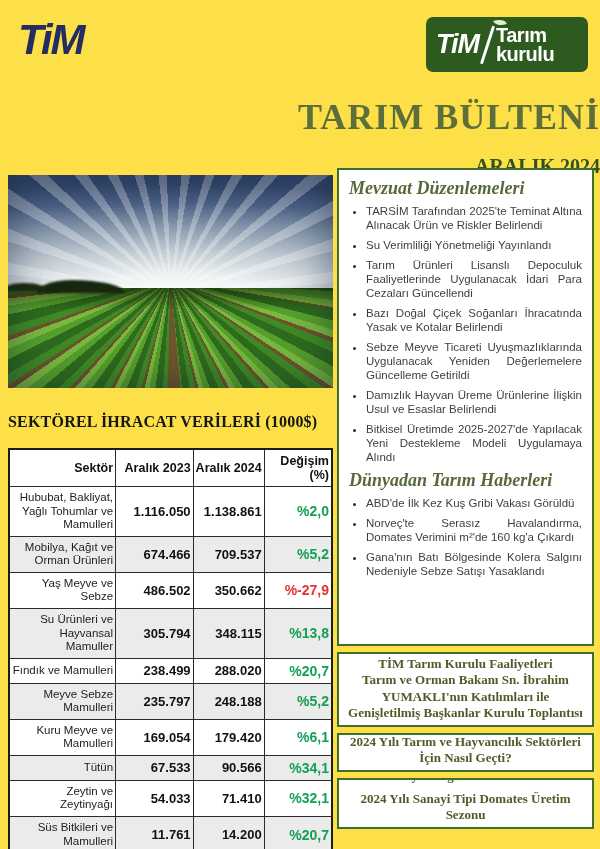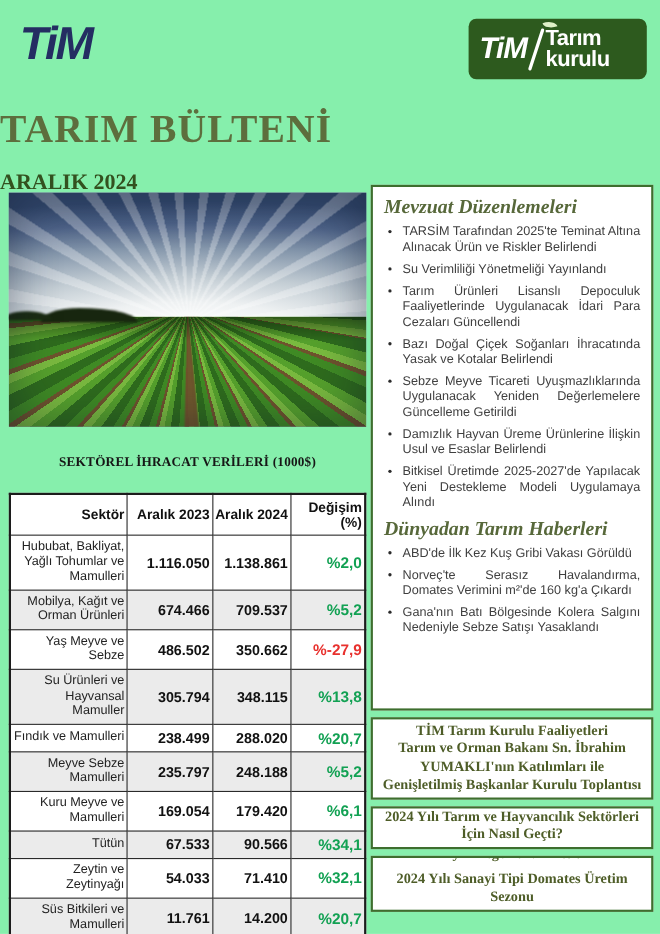--- a/index.html
+++ b/index.html
@@ -1,32 +1,32 @@
 <!DOCTYPE html>
 <html lang="tr"><head>
 <meta charset="utf-8">
 <style>
   * { margin:0; padding:0; box-sizing:border-box; }
   html,body { background:#ffffff; }
   body { font-family:"Liberation Sans", sans-serif; }
-  .page { position:relative; width:600px; height:849px; margin:0 auto; background:#86efac; overflow:hidden; }
+  .page { position:relative; width:600px; height:849px; margin:0 auto; background:#fde047; overflow:hidden; }
 
   
   .tim-logo { position:absolute; left:18px; top:16px; font-style:italic; font-weight:bold;
     font-size:42px; letter-spacing:-2px; color:#242d62; font-family:"Liberation Sans", sans-serif; }
   .kurul-logo { position:absolute; right:12px; top:17px; width:162px; height:55px;
     background:#2d5a1e; border-radius:7px; display:flex; align-items:center; padding:0 10px; gap:7px; }
   .kurul-logo .tim { color:#ffffff; font-style:italic; font-weight:bold; font-size:27px; letter-spacing:-1px; }
   .kurul-logo .slash { width:3px; height:40px; background:#ffffff; transform:rotate(18deg); border-radius:2px; }
   .kurul-logo .stack { color:#ffffff; font-weight:bold; font-size:20px; line-height:0.92; letter-spacing:-0.5px; position:relative; }
   .kurul-logo .leaf { position:absolute; top:-7px; left:-2px; width:12px; height:7px; background:#dff0c8;
     border-radius:0 100% 0 100%; transform:rotate(-18deg); }
 
   
-  .title-block { position:absolute; left:0; top:96px; width:100%; text-align:left; }
+  .title-block { position:absolute; left:0; top:96px; width:100%; text-align:right; }
   .main-title { font-family:"Liberation Serif", serif; font-weight:bold; font-size:36px;
     color:#5d6e3d; letter-spacing:1px; }
   .sub-title { font-family:"Liberation Serif", serif; font-weight:bold; font-size:20px;
     color:#33511f; margin-top:17px; }
 
   
   .photo { position:absolute; left:8px; top:175px; width:325px; height:213px; overflow:hidden; background:#8a9aa8; }
   .photo .sky { position:absolute; left:-10%; right:-10%; top:0; height:55%;
     background:
       repeating-conic-gradient(from 200deg at 50% 102%, rgba(255,255,255,.30) 0deg 4deg, rgba(255,255,255,0) 4deg 11deg),
@@ -35,22 +35,22 @@
     background:
       linear-gradient(180deg, rgba(15,30,8,.55) 0%, rgba(15,30,8,0) 22%),
       conic-gradient(from 172deg at 50% -8%, rgba(111,82,44,0) 0deg 2deg, rgba(111,82,44,.95) 3deg 9deg, rgba(111,82,44,0) 10deg 360deg),
       repeating-conic-gradient(from 100deg at 50% -8%, #2e6b1d 0deg 4deg, #55a02c 4deg 7deg, #79b93f 7deg 9.5deg, #6e532d 9.5deg 11deg, #3f8a24 11deg 14deg); }
   .photo .trees  { position:absolute; left:9%;  top:49.2%; width:27%; height:6%;
     background:#17260f; border-radius:40% 60% 20% 30% / 100% 100% 0 0; filter:blur(1.2px); }
   .photo .trees2 { position:absolute; left:-2%; top:50.6%; width:14%; height:4%;
     background:#1b2c12; border-radius:50% 50% 0 0 / 100% 100% 0 0; filter:blur(1.2px); }
   .photo::after { content:""; position:absolute; inset:0; box-shadow:inset 0 0 45px rgba(10,20,40,.45); }
 
-  .section-title { position:absolute; left:8px; top:413px; width:325px; text-align:center;
-    font-family:"Liberation Serif", serif; font-weight:bold; font-size:12px; color:#161616; letter-spacing:0.2px; }
+  .section-title { position:absolute; left:8px; top:413px; width:325px; 
+    font-family:"Liberation Serif", serif; font-weight:bold; font-size:16px; color:#161616; letter-spacing:0.2px; }
 
   table.export { position:absolute; left:8px; top:448px; width:325px; border-collapse:collapse;
     table-layout:fixed; background:#ffffff; border:2px solid #1c1c1c; }
   table.export col.c1 { width:33%; } table.export col.c2 { width:24%; }
   table.export col.c3 { width:22%; } table.export col.c4 { width:21%; }
   table.export th, table.export td { border:1px solid #2a2a2a; text-align:right; vertical-align:middle; padding:4px 2px; }
   table.export th { font-size:12.5px; font-weight:bold; color:#111; height:30px; }
   table.export td.sector { font-size:11.5px; color:#222; line-height:1.18; }
   table.export td.num { font-size:13px; font-weight:bold; color:#111; }
   table.export td.change { font-size:14px; font-weight:bold; }

